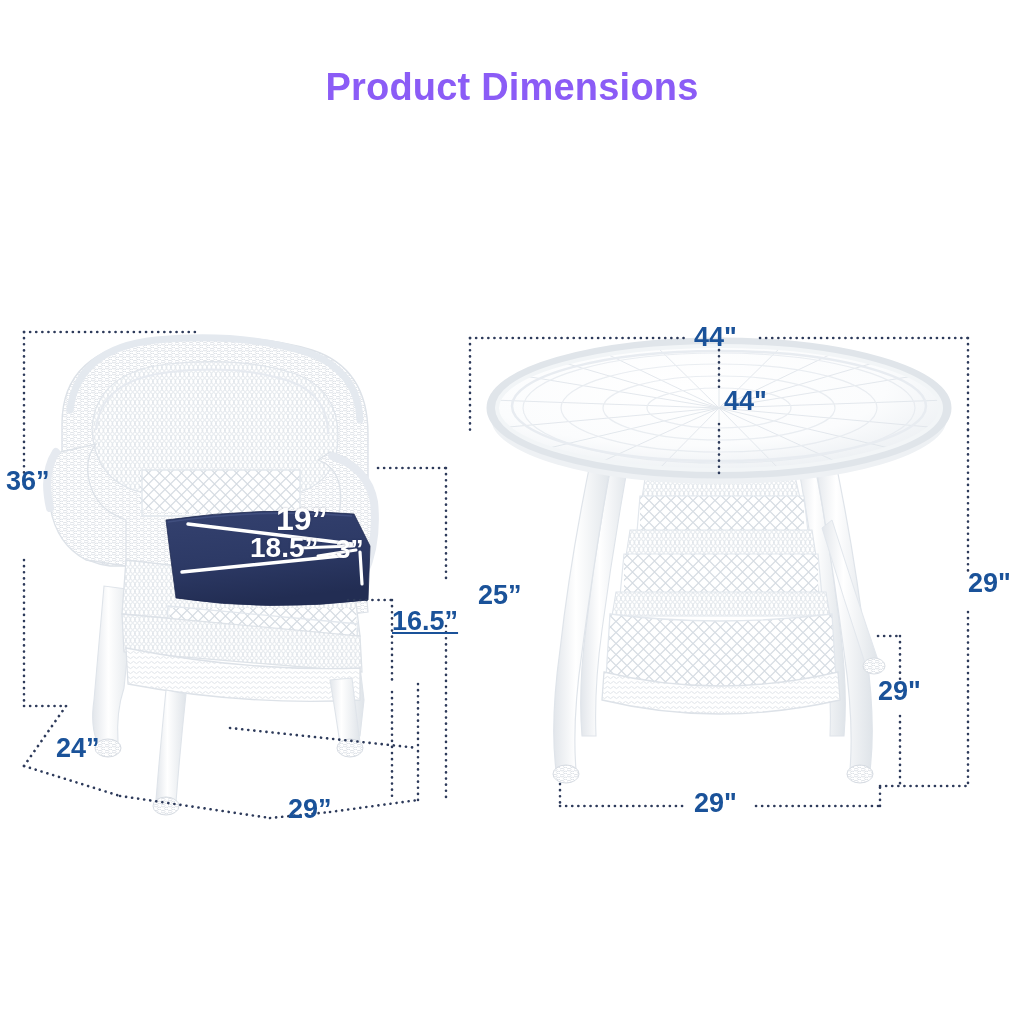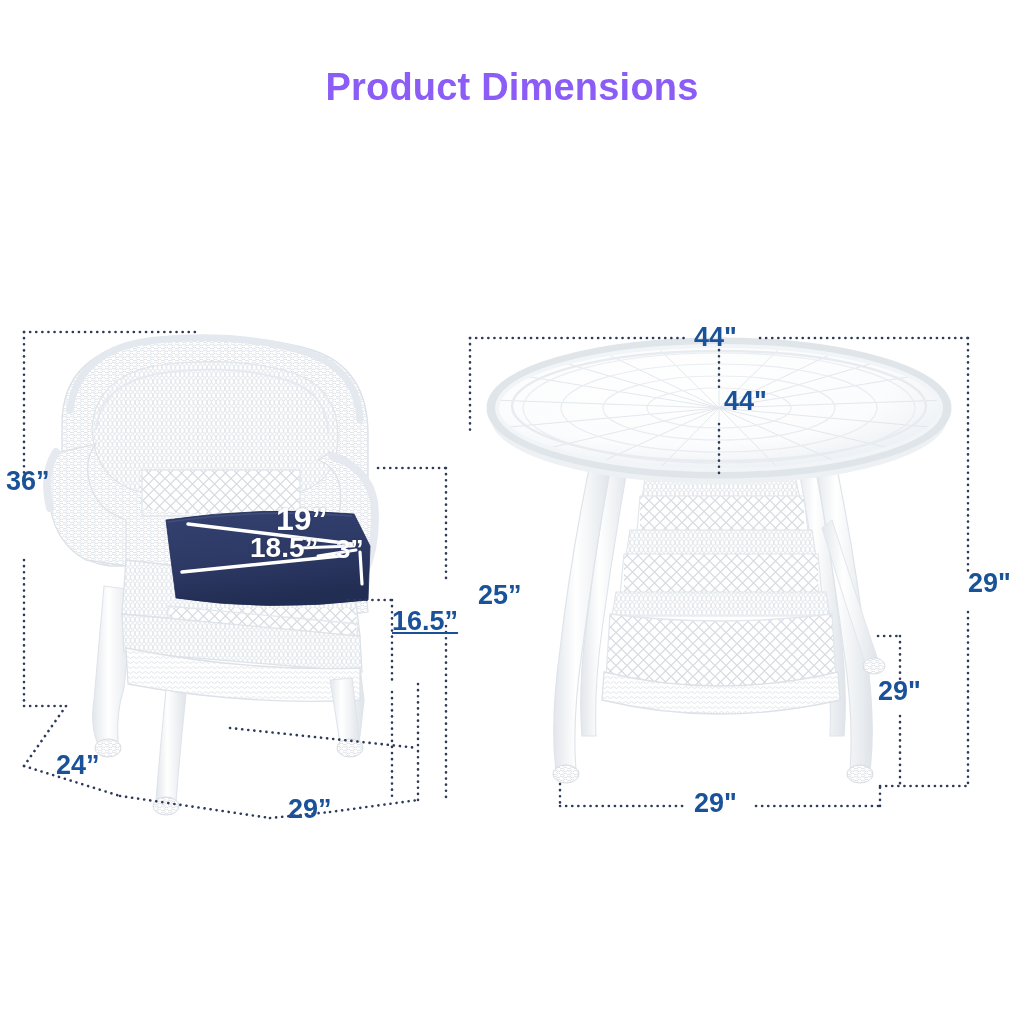--- a/index.html
+++ b/index.html
@@ -291,21 +291,21 @@
       <path d="M560 784 L560 806"></path>
       <path d="M560 806 L688 806"></path>
       <path d="M756 806 L880 806"></path>
       <path d="M880 806 L880 784"></path>
     </g>
   </svg>
 
   <div class="title">Product Dimensions</div>
 
   <div class="dim" style="left:6px;top:468px;">36”</div>
-  <div class="dim" style="left:56px;top:752px;">24”</div>
+  <div class="dim" style="left:56px;top:735px;">24”</div>
   <div class="dim" style="left:288px;top:796px;">29”</div>
   <div class="dim" style="left:450px;top:582px;margin-left:28px;">25”</div>
   <div class="dim" style="left:392px;top:608px;text-decoration:underline;">16.5”</div>
 
   <div class="cush-dim" style="left:276px;top:503px;font-size:32px;">19”</div>
   <div class="cush-dim" style="left:250px;top:534px;font-size:28px;">18.5”</div>
   <div class="cush-dim" style="left:336px;top:536px;font-size:26px;">3”</div>
 
   <div class="dim" style="left:694px;top:324px;">44"</div>
   <div class="dim" style="left:724px;top:388px;">44"</div>

